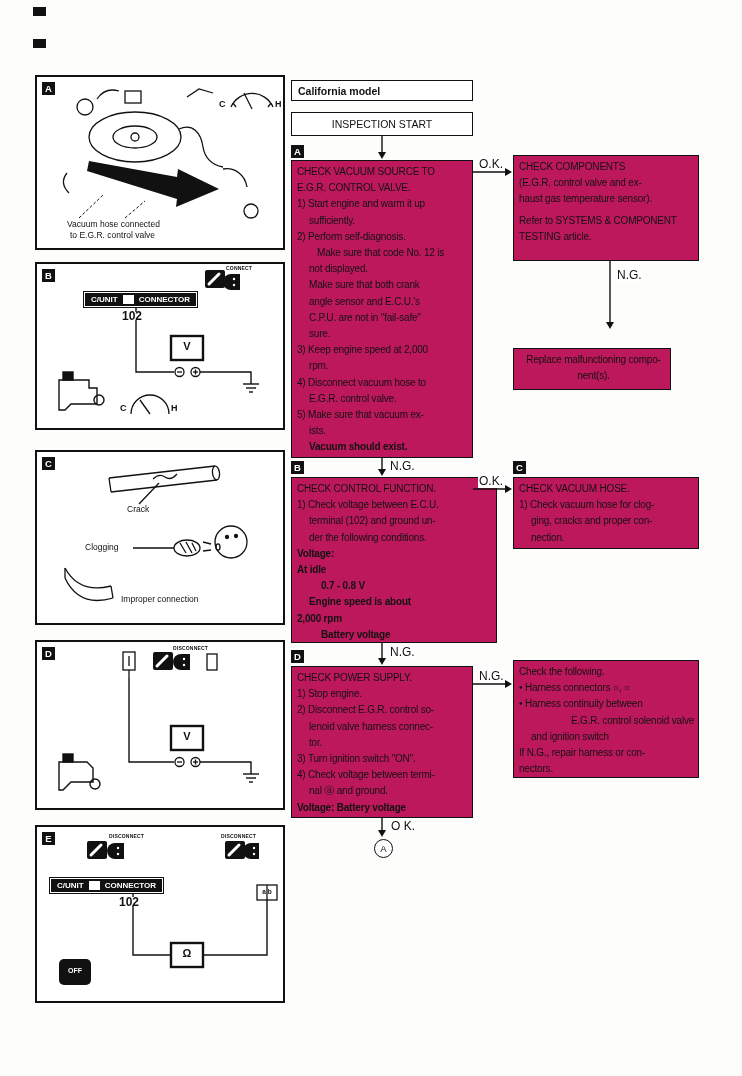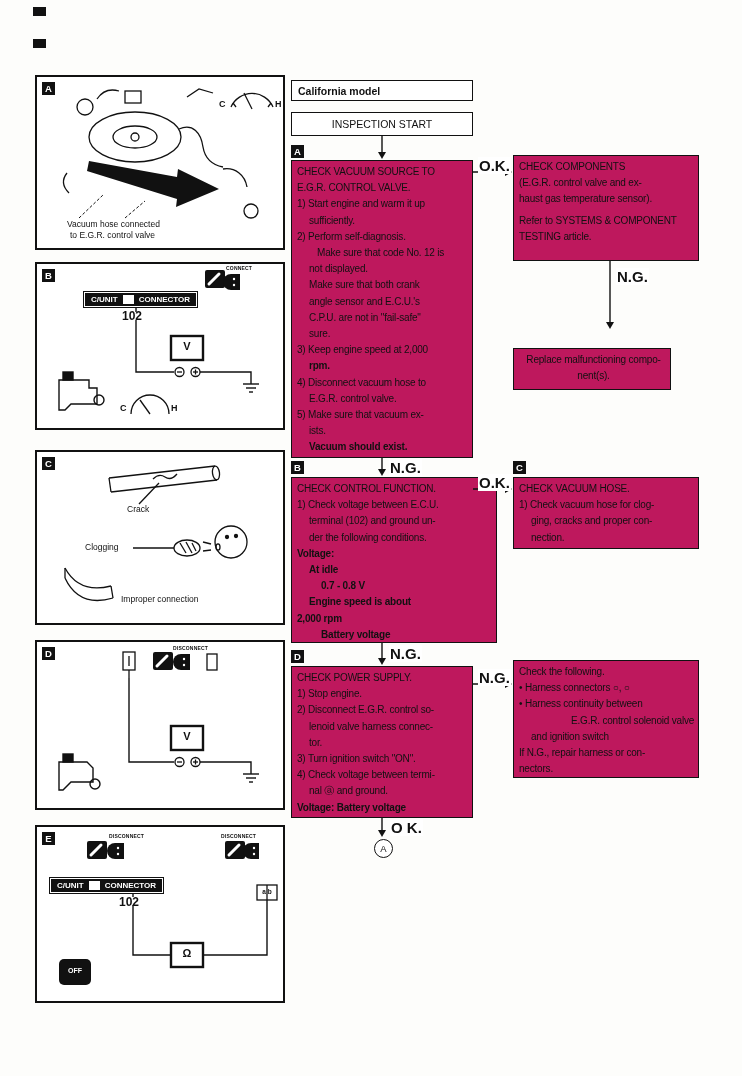--- a/index.html
+++ b/index.html
@@ -13,21 +13,21 @@
   .sq{width:13px;height:13px;background:#111;color:#fff;font-size:9.5px;font-weight:700;
       display:flex;align-items:center;justify-content:center;}
   .fbox{border:1.6px solid #111;background:#be185d;font-size:10px;letter-spacing:-0.2px;
         line-height:16.2px;padding:3px 2px 0 5px;box-sizing:border-box;overflow:visible;}
   .line{white-space:nowrap;}
   .line.bold{font-weight:700;}
   .hdr-cal{border:1.6px solid #111;background:#fff;font-weight:700;font-size:10.5px;
            display:flex;align-items:center;padding-left:6px;box-sizing:border-box;}
   .hdr-start{border:1.6px solid #111;background:#fff;font-size:10.5px;
              display:flex;align-items:center;justify-content:center;box-sizing:border-box;}
-  .edge{font-size:15px;letter-spacing:0;background:#fff;padding:0 1px;font-weight:bold;}
+  .edge{font-size:12px;letter-spacing:0;background:#fff;padding:0 1px;}
   .circleA{width:17px;height:17px;border:1.4px solid #111;border-radius:50%;background:#fff;
            display:flex;align-items:center;justify-content:center;font-size:9.5px;}
   .cunit-bar{background:#111;color:#fff;height:15px;display:flex;align-items:center;gap:5px;
              padding:0 7px;font-size:8px;font-weight:700;border:1px solid #111;
              box-shadow:inset 0 0 0 1px #fff;white-space:nowrap;}
   .gap-box{width:11px;height:9px;background:#fff;display:inline-block;}
   .figtext{font-size:8.5px;white-space:nowrap;}
   .tiny{font-size:5px;letter-spacing:0.2px;font-weight:700;white-space:nowrap;}
   .meter-label{font-size:11px;font-weight:700;width:32px;text-align:center;}
   .gaugeletter{font-size:9px;font-weight:700;}
@@ -273,21 +273,21 @@
     <div class="line">1) Start engine and warm it up</div>
     <div class="line" style="margin-left: 12px;">sufficiently.</div>
     <div class="line">2) Perform self-diagnosis.</div>
     <div class="line" style="margin-left: 12px; padding-left: 8px;">Make sure that code No. 12 is</div>
     <div class="line" style="margin-left: 12px;">not displayed.</div>
     <div class="line" style="margin-left: 12px;">Make sure that both crank</div>
     <div class="line" style="margin-left: 12px;">angle sensor and E.C.U.'s</div>
     <div class="line" style="margin-left: 12px;">C.P.U. are not in "fail-safe"</div>
     <div class="line" style="margin-left: 12px;">sure.</div>
     <div class="line">3) Keep engine speed at 2,000</div>
-    <div class="line" style="margin-left: 12px; font-weight: bold;">rpm.</div>
+    <div class="line" style="margin-left: 12px;">rpm.</div>
     <div class="line">4) Disconnect vacuum hose to</div>
     <div class="line" style="margin-left: 12px;">E.G.R. control valve.</div>
     <div class="line">5) Make sure that vacuum ex-</div>
     <div class="line" style="margin-left: 12px;">ists.</div>
     <div class="line bold" style="margin-left: 12px;">Vacuum should exist.</div>
   </div>
 
 <div class="abs fbox" style="left:513px;top:155px;width:186px;height:106px;">
     <div class="line">CHECK COMPONENTS</div>
     <div class="line">(E.G.R. control valve and ex-</div>
@@ -300,21 +300,21 @@
     <div class="line">nent(s).</div>
   </div>
 
 <div class="abs sq" style="left:291px;top:461px;">B</div>
 <div class="abs fbox" style="left:291px;top:477px;width:206px;height:166px;">
     <div class="line">CHECK CONTROL FUNCTION.</div>
     <div class="line">1) Check voltage between E.C.U.</div>
     <div class="line" style="margin-left: 12px;">terminal (102) and ground un-</div>
     <div class="line" style="margin-left: 12px;">der the following conditions.</div>
     <div class="line bold">Voltage:</div>
-    <div class="line bold" style="margin-left: 12px;">At idle</div>
+    <div class="line bold" style="">At idle</div>
     <div class="line bold" style="margin-left: 24px;">0.7 - 0.8 V</div>
     <div class="line bold" style="margin-left: 12px;">Engine speed is about</div>
     <div class="line bold" style="">2,000 rpm</div>
     <div class="line bold" style="margin-left: 24px;">Battery voltage</div>
   </div>
 
 <div class="abs sq" style="left:513px;top:461px;">C</div>
 <div class="abs fbox" style="left:513px;top:477px;width:186px;height:72px;">
     <div class="line">CHECK VACUUM HOSE.</div>
     <div class="line">1) Check vacuum hose for clog-</div>

